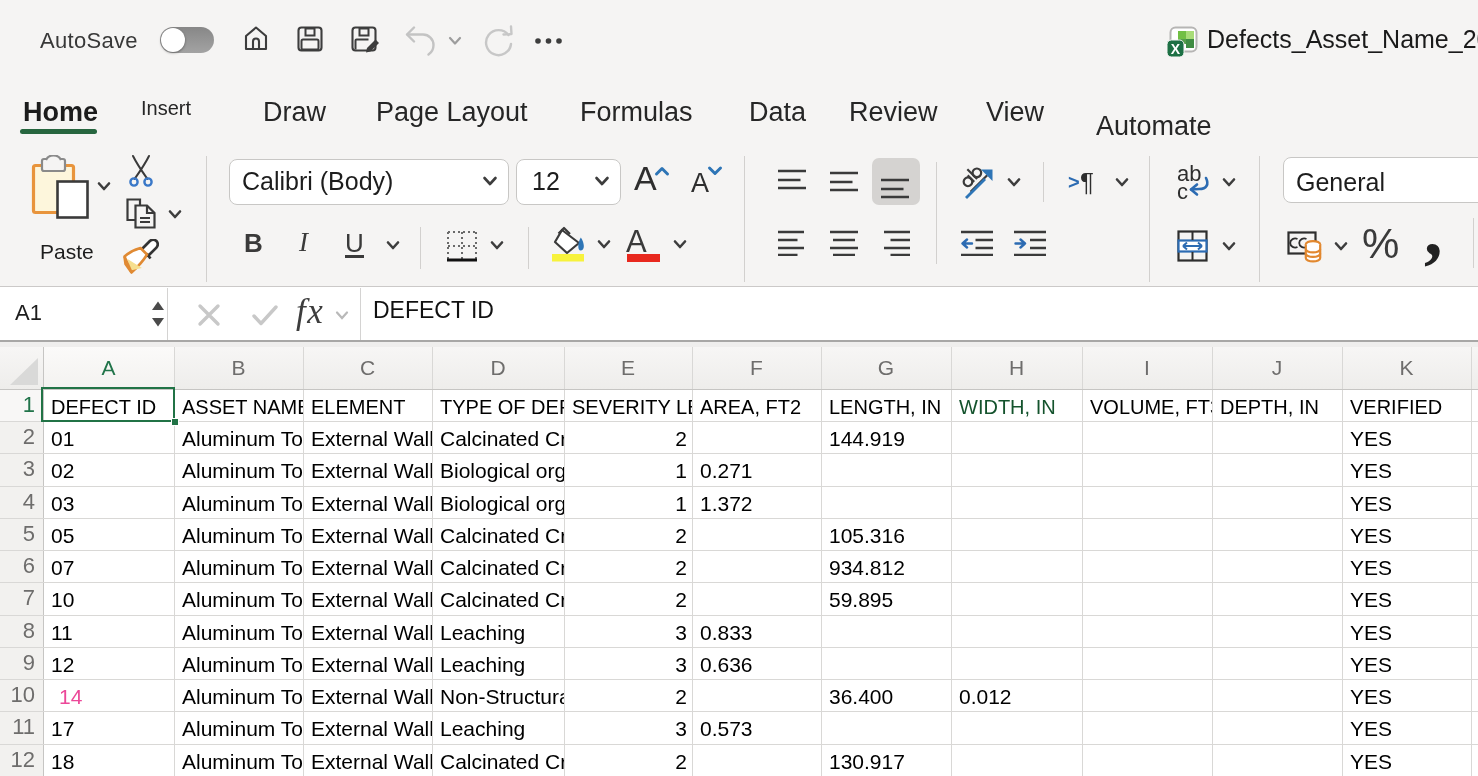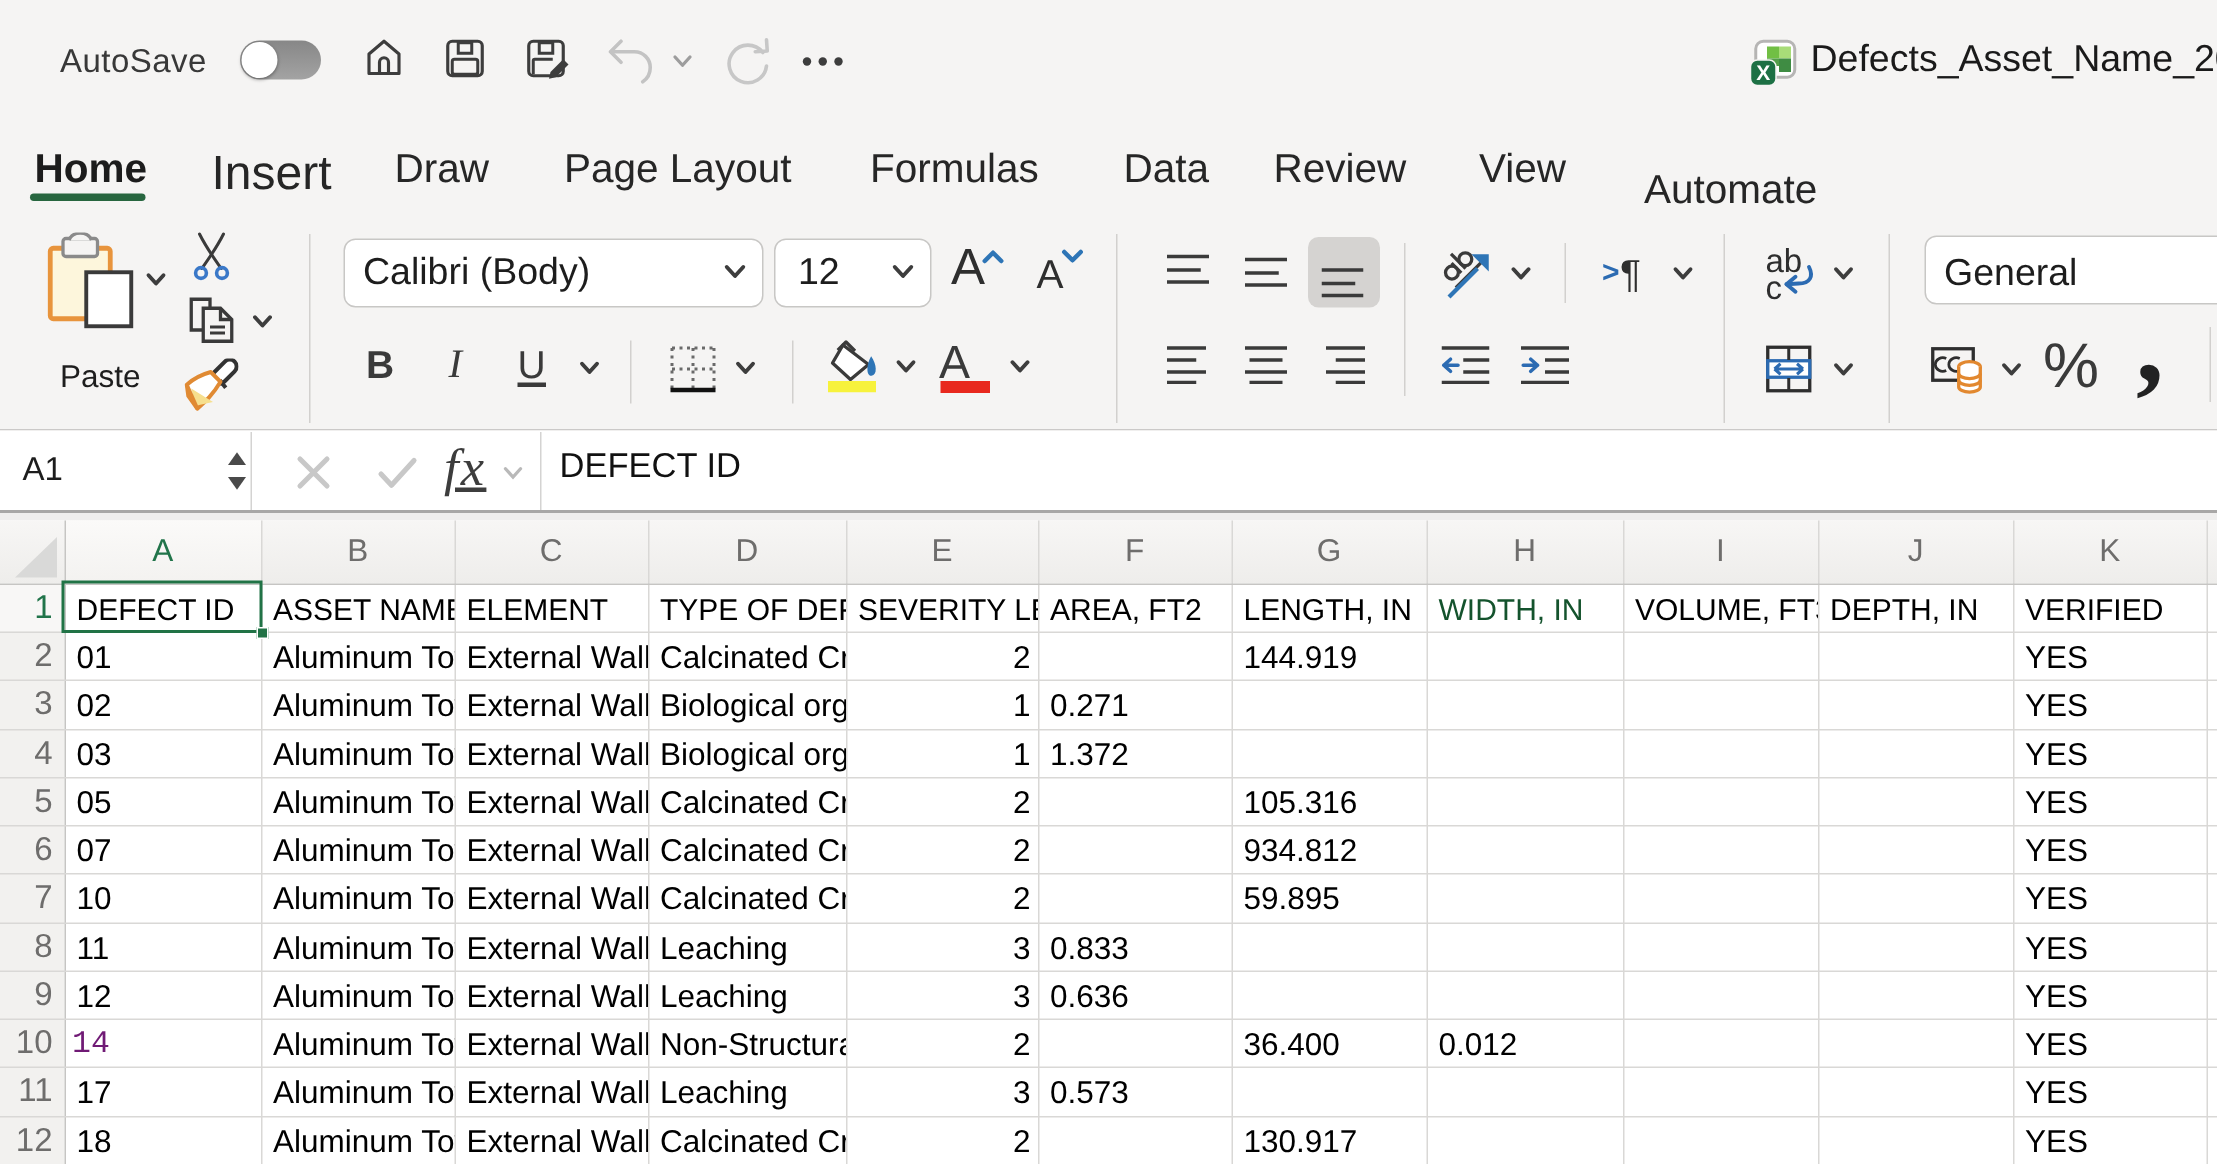--- a/index.html
+++ b/index.html
@@ -60,21 +60,21 @@
   <rect x="20" y="5" width="8" height="8" fill="#a8dc78"></rect>
   <rect x="20" y="13" width="8" height="9" fill="#3f8c43"></rect>
   <rect x="12" y="13" width="8" height="5" fill="#549e4a"></rect>
   <rect x="1" y="14" width="17" height="17" rx="4.5" fill="#1d7044" stroke="#f5f4f3" stroke-width="1"></rect>
   <text x="9.5" y="27.5" font-size="14" font-weight="bold" fill="#fff" text-anchor="middle" font-family="Liberation Sans">X</text>
 </svg>
 <div class="abs" style="left:1207px;top:25px;width:271px;height:32px;overflow:hidden;font-size:25px;color:#1a1a1a;white-space:nowrap;">Defects_Asset_Name_2022</div>
 
 <div class="abs" style="left:23px;top:97px;font-size:27px;font-weight:bold;color:#1c1c1c;">Home</div>
 <div class="abs" style="left:20px;top:129px;width:77px;height:5px;border-radius:2.5px;background:#27663f;"></div>
-<div class="abs" style="left:141px;top:97px;font-size:32px;color:#262626;">Insert</div>
+<div class="abs" style="left:141px;top:97px;font-size:20px;color:#262626;">Insert</div>
 <div class="abs" style="left:263px;top:97px;font-size:27px;color:#262626;">Draw</div>
 <div class="abs" style="left:376px;top:97px;font-size:27px;color:#262626;">Page Layout</div>
 <div class="abs" style="left:580px;top:97px;font-size:27px;color:#262626;">Formulas</div>
 <div class="abs" style="left:749px;top:97px;font-size:27px;color:#262626;">Data</div>
 <div class="abs" style="left:849px;top:97px;font-size:27px;color:#262626;">Review</div>
 <div class="abs" style="left:986px;top:97px;font-size:27px;color:#262626;">View</div>
 <div class="abs" style="left:1096px;top:111px;font-size:27px;color:#262626;">Automate</div>
 
 <div class="abs" style="left:0;top:286px;width:1478px;height:1px;background:#cbc9c8;"></div>
 
@@ -271,21 +271,21 @@
   <path d="M10 2.5 L16 11 H4 Z" fill="#4a4a4a"></path>
   <path d="M10 27.5 L16 19 H4 Z" fill="#4a4a4a"></path>
 </svg>
 <div class="abs" style="left:167px;top:288px;width:1px;height:52px;background:#d4d3d2;"></div>
 <svg class="abs" style="left:196px;top:302px" width="26" height="26" viewBox="0 0 26 26">
   <path d="M4 4 L22 22 M22 4 L4 22" stroke="#c8c8c8" stroke-width="3.4" stroke-linecap="round"></path>
 </svg>
 <svg class="abs" style="left:251px;top:302px" width="28" height="26" viewBox="0 0 28 26">
   <path d="M3 14 L10 21.5 L25 5" stroke="#c8c8c8" stroke-width="3.4" fill="none" stroke-linecap="round" stroke-linejoin="round"></path>
 </svg>
-<div class="abs" style="left:296px;top:292px;font-size:35px;letter-spacing:1.5px;font-style:italic;color:#3d3d3d;font-family:'Liberation Serif',serif;text-decoration:underline;">fx</div>
+<div class="abs" style="left:296px;top:292px;font-size:35px;letter-spacing:1.5px;font-style:italic;color:#3d3d3d;font-family:'Liberation Serif',serif;">fx</div>
 <svg class="abs" style="left:334px;top:310px" width="16" height="12" viewBox="0 0 16 12">
     <path d="M3 2.5 L8 8 L13 2.5" fill="none" stroke="#b9b9b9" stroke-width="2.2" stroke-linecap="round"></path>
   </svg>
 <div class="abs" style="left:360px;top:288px;width:1px;height:52px;background:#d4d3d2;"></div>
 <div class="abs" style="left:373px;top:297px;font-size:23px;color:#111;">DEFECT ID</div>
 
 <div class="abs" style="left:0;top:342px;width:1478px;height:5px;background:#efeeed;"></div>
 <div class="abs" id="grid" style="left:0;top:347px;width:1478px;height:429px;background:#fff;">
     <div class="abs" style="left:0;top:0;width:1478px;height:42px;background:linear-gradient(#f7f6f5,#eeedeb);"></div>
     <div class="abs" style="left:43px;top:0;width:131px;height:42px;background:linear-gradient(#fbfaf9,#f3f2f0);"></div>
@@ -402,21 +402,21 @@
     <div class="abs" style="left:565px;top:267.61px;width:127px;height:32.23px;line-height:36.23px;overflow:hidden;white-space:nowrap;font-size:21px;color:#000;text-align:right;padding-right:5px;">3</div>
     <div class="abs" style="left:693px;top:267.61px;width:128px;height:32.23px;line-height:36.23px;overflow:hidden;white-space:nowrap;font-size:21px;color:#000;padding-left:7px;">0.833</div>
     <div class="abs" style="left:1343px;top:267.61px;width:128px;height:32.23px;line-height:36.23px;overflow:hidden;white-space:nowrap;font-size:21px;color:#000;padding-left:7px;">YES</div>
     <div class="abs" style="left:44px;top:299.84px;width:130px;height:32.23px;line-height:36.23px;overflow:hidden;white-space:nowrap;font-size:21px;color:#000;padding-left:7px;">12</div>
     <div class="abs" style="left:175px;top:299.84px;width:128px;height:32.23px;line-height:36.23px;overflow:hidden;white-space:nowrap;font-size:21px;color:#000;padding-left:7px;">Aluminum Tower</div>
     <div class="abs" style="left:304px;top:299.84px;width:128px;height:32.23px;line-height:36.23px;overflow:hidden;white-space:nowrap;font-size:21px;color:#000;padding-left:7px;">External Wall</div>
     <div class="abs" style="left:433px;top:299.84px;width:131px;height:32.23px;line-height:36.23px;overflow:hidden;white-space:nowrap;font-size:21px;color:#000;padding-left:7px;">Leaching</div>
     <div class="abs" style="left:565px;top:299.84px;width:127px;height:32.23px;line-height:36.23px;overflow:hidden;white-space:nowrap;font-size:21px;color:#000;text-align:right;padding-right:5px;">3</div>
     <div class="abs" style="left:693px;top:299.84px;width:128px;height:32.23px;line-height:36.23px;overflow:hidden;white-space:nowrap;font-size:21px;color:#000;padding-left:7px;">0.636</div>
     <div class="abs" style="left:1343px;top:299.84px;width:128px;height:32.23px;line-height:36.23px;overflow:hidden;white-space:nowrap;font-size:21px;color:#000;padding-left:7px;">YES</div>
-    <div class="abs" style="left:41px;top:332.07px;width:130px;height:32.23px;line-height:36.23px;overflow:hidden;white-space:nowrap;font-size:21px;color:#701a75;padding-left:7px;font-family:Liberation Mono, monospace;">14</div>
+    <div class="abs" style="left:52px;top:332.07px;width:130px;height:32.23px;line-height:36.23px;overflow:hidden;white-space:nowrap;font-size:21px;color:#ec4899;padding-left:7px;">14</div>
     <div class="abs" style="left:175px;top:332.07px;width:128px;height:32.23px;line-height:36.23px;overflow:hidden;white-space:nowrap;font-size:21px;color:#000;padding-left:7px;">Aluminum Tower</div>
     <div class="abs" style="left:304px;top:332.07px;width:128px;height:32.23px;line-height:36.23px;overflow:hidden;white-space:nowrap;font-size:21px;color:#000;padding-left:7px;">External Wall</div>
     <div class="abs" style="left:433px;top:332.07px;width:131px;height:32.23px;line-height:36.23px;overflow:hidden;white-space:nowrap;font-size:21px;color:#000;padding-left:7px;">Non-Structural</div>
     <div class="abs" style="left:565px;top:332.07px;width:127px;height:32.23px;line-height:36.23px;overflow:hidden;white-space:nowrap;font-size:21px;color:#000;text-align:right;padding-right:5px;">2</div>
     <div class="abs" style="left:822px;top:332.07px;width:129px;height:32.23px;line-height:36.23px;overflow:hidden;white-space:nowrap;font-size:21px;color:#000;padding-left:7px;">36.400</div>
     <div class="abs" style="left:952px;top:332.07px;width:130px;height:32.23px;line-height:36.23px;overflow:hidden;white-space:nowrap;font-size:21px;color:#000;padding-left:7px;">0.012</div>
     <div class="abs" style="left:1343px;top:332.07px;width:128px;height:32.23px;line-height:36.23px;overflow:hidden;white-space:nowrap;font-size:21px;color:#000;padding-left:7px;">YES</div>
     <div class="abs" style="left:44px;top:364.3px;width:130px;height:32.23px;line-height:36.23px;overflow:hidden;white-space:nowrap;font-size:21px;color:#000;padding-left:7px;">17</div>
     <div class="abs" style="left:175px;top:364.3px;width:128px;height:32.23px;line-height:36.23px;overflow:hidden;white-space:nowrap;font-size:21px;color:#000;padding-left:7px;">Aluminum Tower</div>
     <div class="abs" style="left:304px;top:364.3px;width:128px;height:32.23px;line-height:36.23px;overflow:hidden;white-space:nowrap;font-size:21px;color:#000;padding-left:7px;">External Wall</div>

